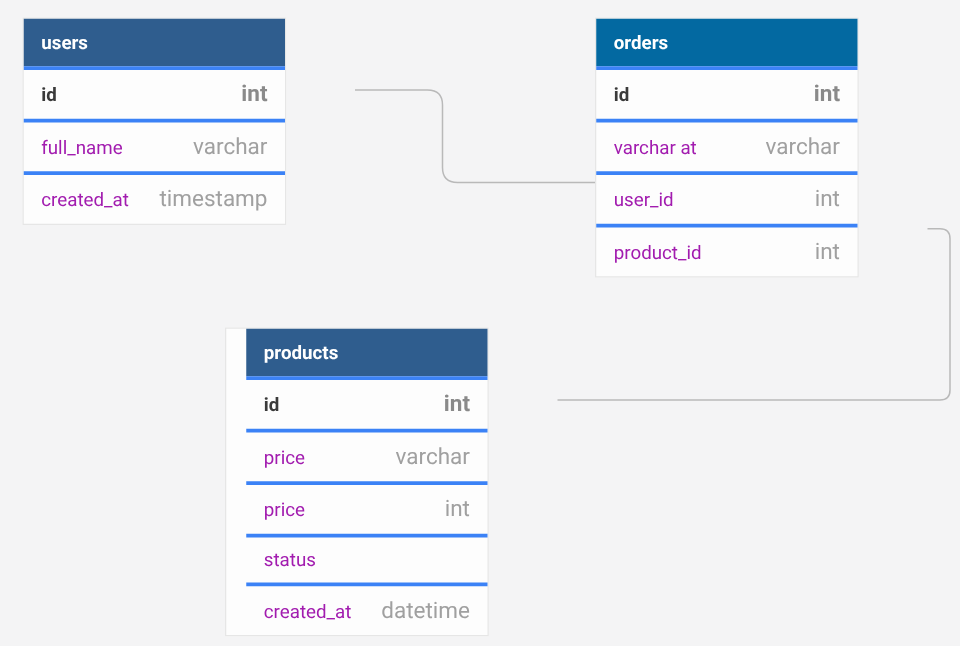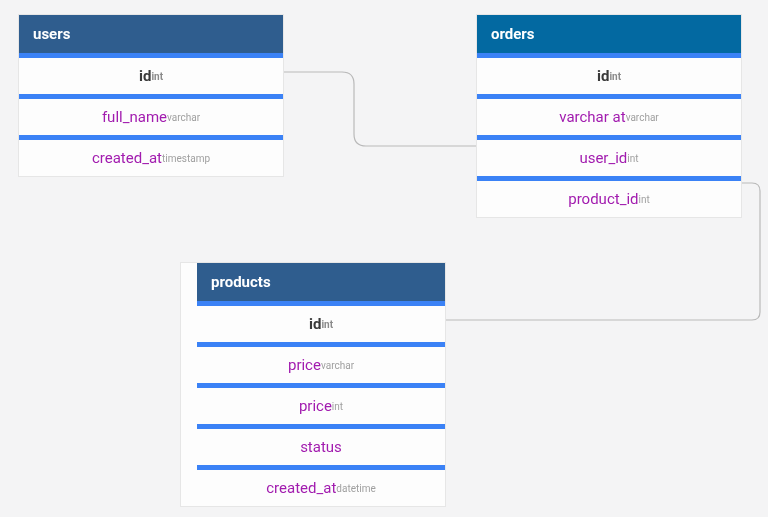--- a/index.html
+++ b/index.html
@@ -15,54 +15,54 @@
   svg.connections {
     position: absolute;
     top: 0;
     left: 0;
     width: 768px;
     height: 517px;
     pointer-events: none;
   }
   .table {
     position: absolute;
-    width: 266px;
+    width: 211px;
     background: #fdfdfd;
     border: 1px solid #e6e6e6;
     box-sizing: border-box;
     font-size: 15px;
   }
   .table-header {
     color: #fff;
     font-weight: 700;
     padding: 10px 14px;
     font-size: 15px;
   }
   .row {
     display: flex;
-    justify-content: center;
+    justify-content: space-between;
     align-items: center;
     padding: 9px 14px;
-    border-top: 5px solid #3b82f6;
+    border-top: 3px solid #3b82f6;
     color: #616161;
   }
   .row.pk .col-name,
   .row.pk .col-type {
     font-weight: 700;
     color: #3a3a3a;
   }
   .row.pk .col-type {
     color: #8a8a8a;
   }
   .col-name {
     color: #a21caf;
   }
   .col-type {
     color: #a0a0a0;
-    font-size: 10px;
+    font-size: 18px;
   }
   #table-users { top: 14px; left: 18px; }
   #table-orders { top: 14px; left: 476px; }
   #table-products { top: 262px; left: 180px; padding-left: 16px; }
 </style>
 </head>
 <body>
 
 <svg class="connections">
   <path d="M 284 72 L 342 72 Q 354 72 354 84 L 354 134 Q 354 146 366 146 L 476 146" fill="none" stroke="#b9b9b9" stroke-width="1.2"></path>

